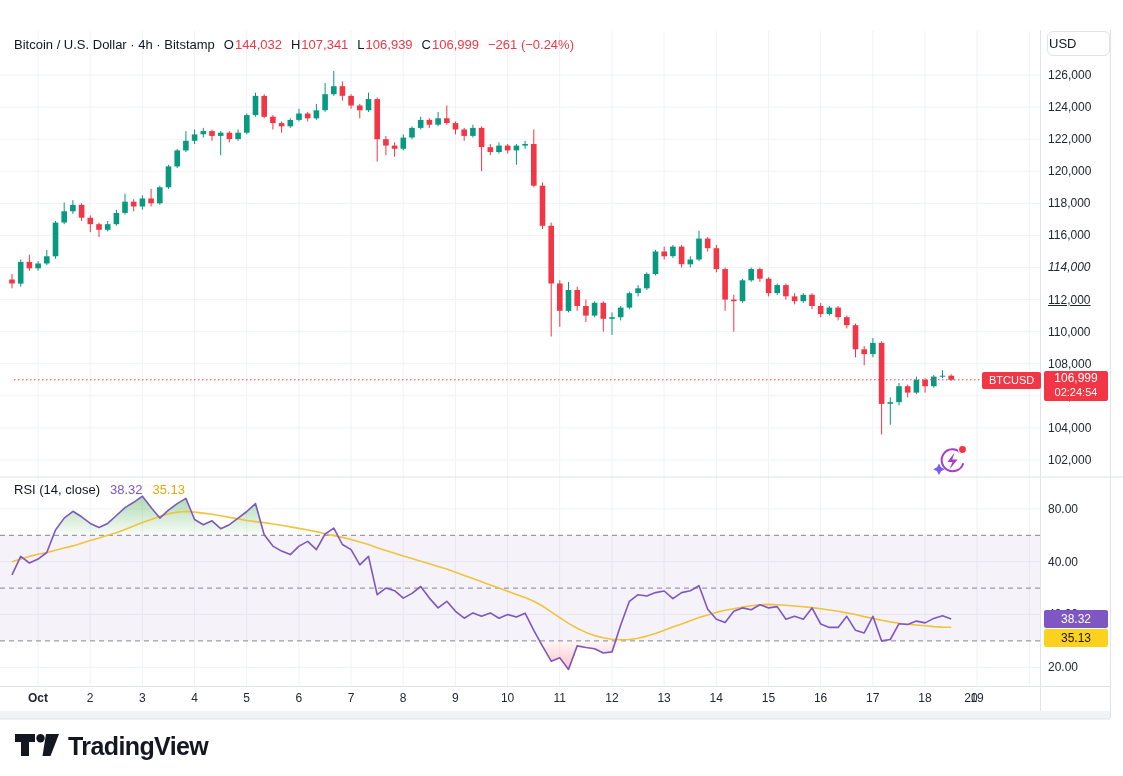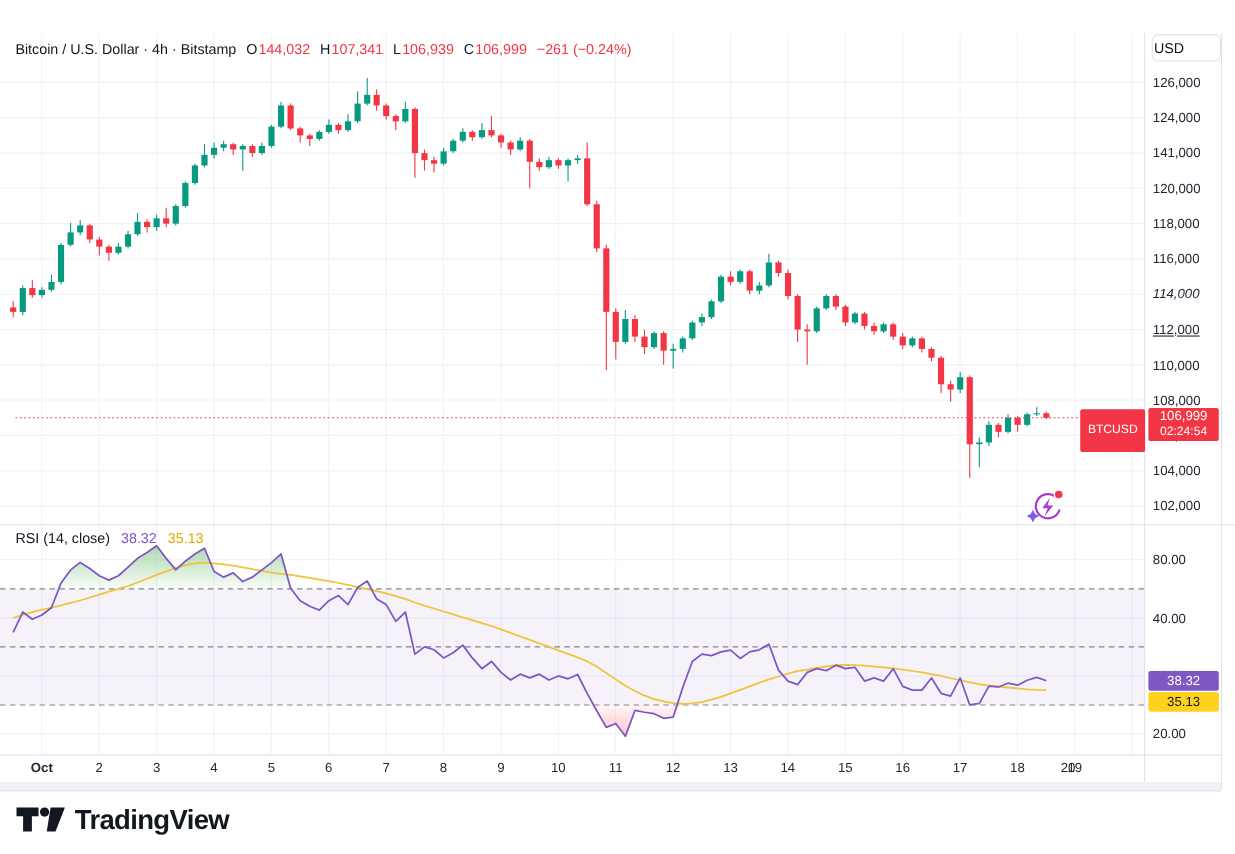--- a/index.html
+++ b/index.html
@@ -13,21 +13,21 @@
        align-items:center;gap:9px;white-space:nowrap;}
   .legend .pair{display:flex;gap:1px;}
   .legend .val,.legend .chg{color:#f23645;}
   .usd-btn{position:absolute;top:31px;left:1047px;width:63px;height:25px;box-sizing:border-box;
        border:1px solid #e0e3eb;border-radius:6px;background:#fff;font-size:13px;
        line-height:23px;padding-left:1px;z-index:5;cursor:pointer;}
   .plabel,.rlabel{position:absolute;left:1048px;height:16px;line-height:16px;font-size:12px;
        color:#232733;z-index:3;}
   .tlabel{position:absolute;top:691px;font-size:12px;color:#232733;transform:translateX(-50%);z-index:3;}
   .tlabel.bold{font-weight:700;}
-  .sym-badge{position:absolute;left:982px;top:372px;height:17px;line-height:17px;padding:11px 7px;
+  .sym-badge{position:absolute;left:982px;top:372px;height:17px;line-height:17px;padding:0 7px;
        background:#f23645;color:#fff;font-size:11px;border-radius:2px;z-index:4;}
   .price-badge{position:absolute;left:1044px;top:371px;width:64px;height:30px;background:#f23645;
        color:#fff;border-radius:2px;text-align:center;z-index:4;}
   .price-badge .l1{font-size:12px;line-height:15px;}
   .price-badge .l2{font-size:11px;line-height:13px;}
   .rsi-legend{position:absolute;top:482px;left:14px;font-size:13px;z-index:5;display:flex;gap:10px;}
   .rsi-legend .rv{color:#7e57c2;}
   .rsi-legend .mv{color:#dfa90a;}
   .rsi-badge{position:absolute;left:1044px;width:64px;height:18px;line-height:18px;text-align:center;
        font-size:12px;border-radius:2px;z-index:4;}
@@ -368,21 +368,21 @@
     <span class="rv">38.32</span>
     <span class="mv">35.13</span>
   </div>
 
   <div class="rsi-badge purple">38.32</div>
   <div class="rsi-badge gold">35.13</div>
 
   <div id="price-axis">
       <div class="plabel" style="top: 67px;">126,000</div>
       <div class="plabel" style="top: 99.0821px;">124,000</div>
-      <div class="plabel" style="top: 131.164px;">141,000</div>
+      <div class="plabel" style="top: 131.164px;">122,000</div>
       <div class="plabel" style="top: 163.246px;">120,000</div>
       <div class="plabel" style="top: 195.329px;">118,000</div>
       <div class="plabel" style="top: 227.411px;">116,000</div>
       <div class="plabel" style="top: 259.493px; font-style: italic;">114,000</div>
       <div class="plabel" style="top: 291.575px; text-decoration: underline;">112,000</div>
       <div class="plabel" style="top: 323.657px;">110,000</div>
       <div class="plabel" style="top: 355.739px;">108,000</div>
       <div class="plabel" style="top: 387.821px;">106,000</div>
       <div class="plabel" style="top: 419.903px;">104,000</div>
       <div class="plabel" style="top: 451.986px;">102,000</div>

